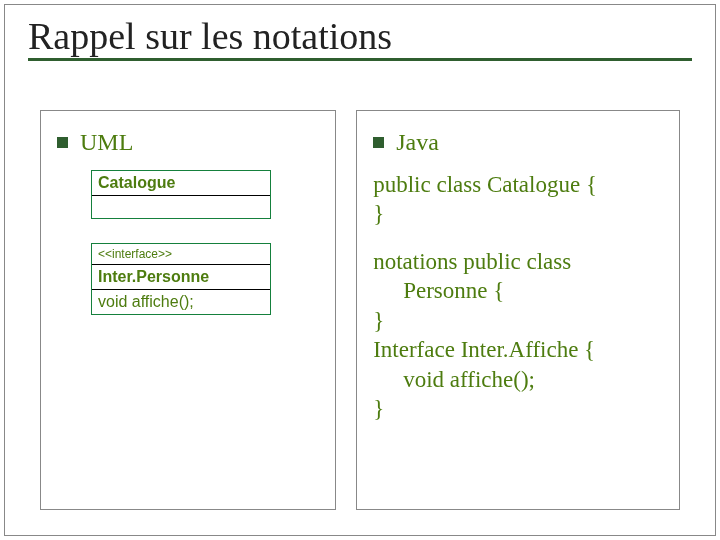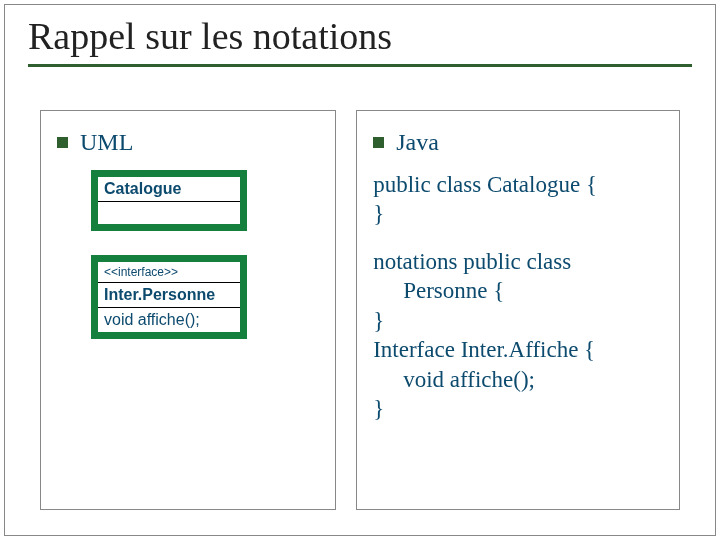--- a/index.html
+++ b/index.html
@@ -14,63 +14,62 @@
     position: absolute;
     top: 4px; left: 4px; right: 4px; bottom: 4px;
     border: 1px solid #888;
   }
   .title-wrap {
     position: absolute;
     left: 28px;
     top: 14px;
     right: 28px;
     border-bottom: 3px solid #2f5e2f;
-    padding-bottom: 6px;
   }
   .title {
     font-size: 38px;
     color: #222;
     font-weight: normal;
   }
   .columns {
     position: absolute;
     top: 110px;
     left: 40px;
     right: 40px;
     bottom: 30px;
     display: flex;
     gap: 20px;
   }
   .col {
     flex: 1;
     border: 1px solid #888;
     padding: 18px 16px 16px 16px;
     font-size: 23px;
-    color: #0c4a6e;
+    color: #4d7c0f;
   }
   .col-left { flex: 0.95; }
   .col-right { flex: 1.05; }
   .bullet-row {
     display: flex;
     align-items: center;
     gap: 12px;
     margin-bottom: 14px;
   }
   .bullet {
     width: 11px;
     height: 11px;
     background: #2f5e2f;
     flex-shrink: 0;
   }
   .bullet-text {
     font-size: 24px;
   }
   .uml-box {
-    border: 7px solid #15803d;
-    width: 156px;
+    border: 1px solid #15803d;
+    width: 180px;
     margin-left: 34px;
     margin-bottom: 24px;
     font-family: Arial, Helvetica, sans-serif;
     font-size: 16px;
   }
   .uml-row {
     border-bottom: 1px solid #000;
     padding: 3px 6px;
     min-height: 20px;
   }

